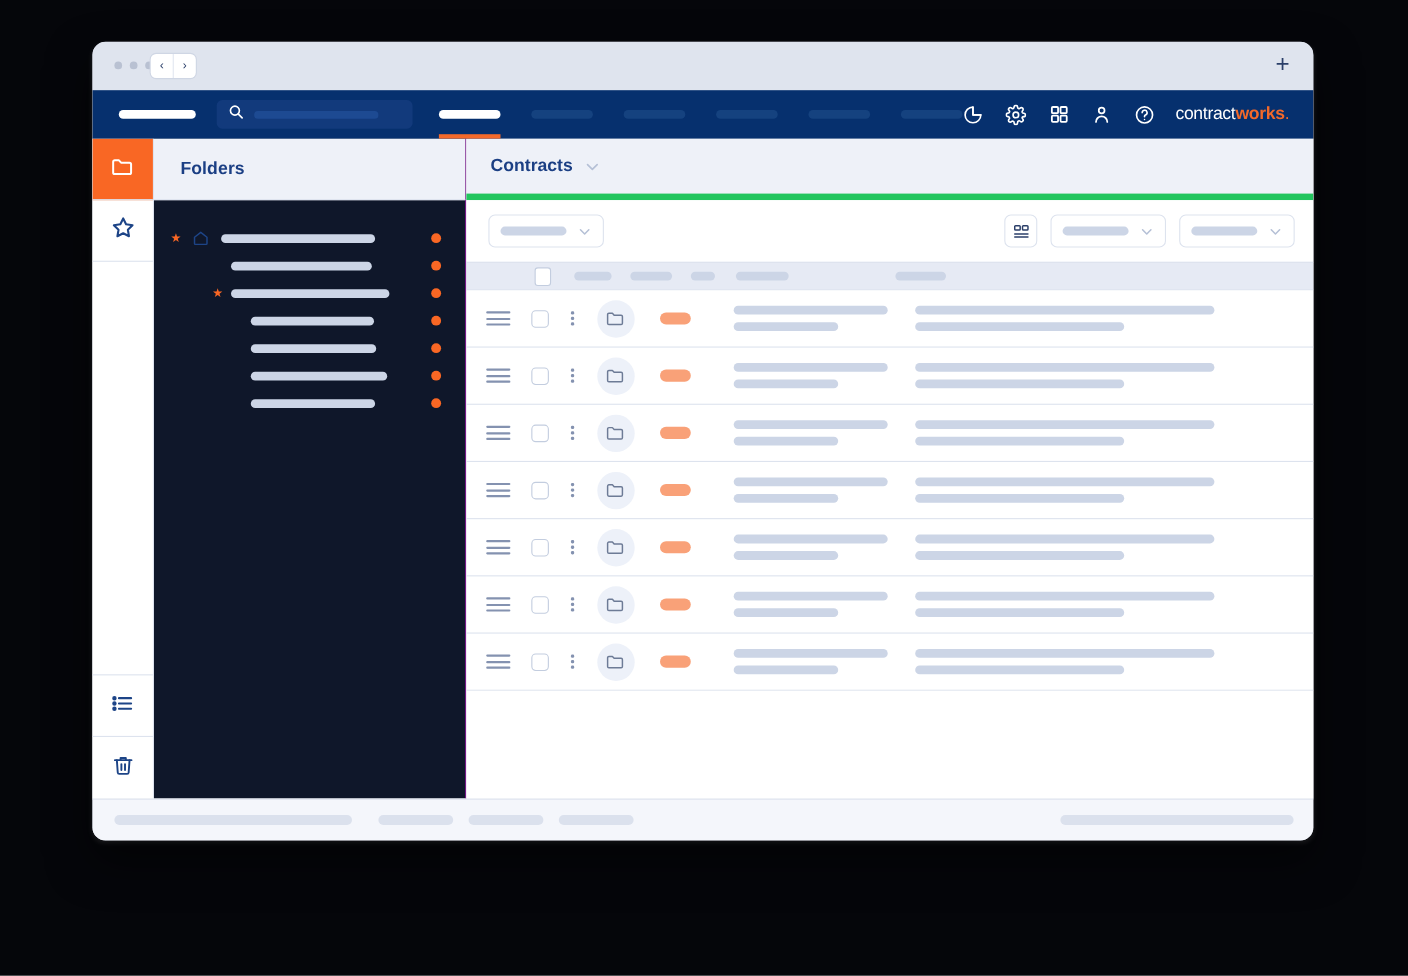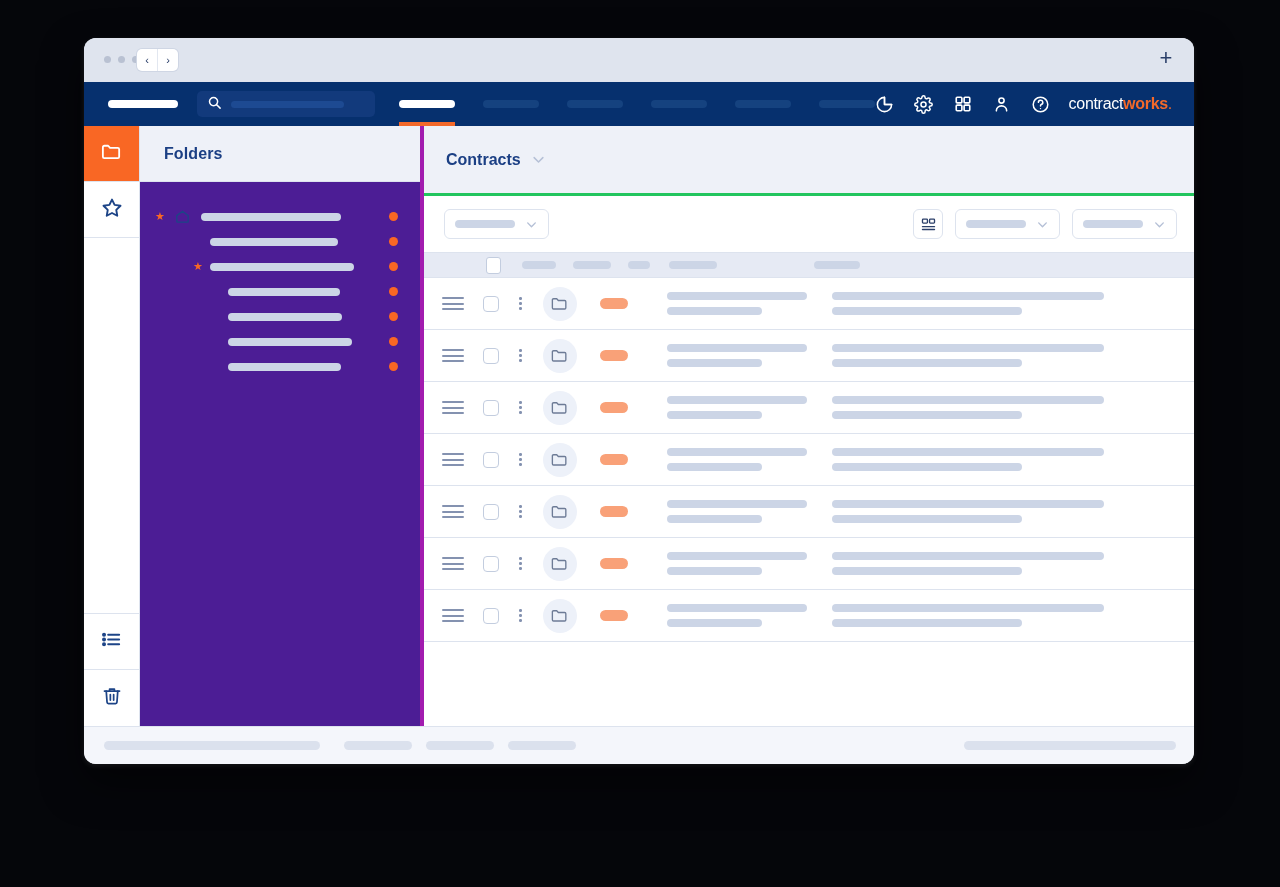--- a/index.html
+++ b/index.html
@@ -178,24 +178,24 @@
     display: flex; align-items: center; justify-content: center;
     border-bottom: 1px solid #dde3ee;
     color: #1d4487;
   }
   .railbtn.active { background: #f96724; color: #ffffff; }
   .railspace { flex: 1; border-bottom: 1px solid #dde3ee; }
 
   
   .folders {
     flex: 0 0 284px;
-    border-right: 4px solid #a21caf;
+    border-right: 1px solid #a21caf;
     display: flex;
     flex-direction: column;
-    background: #4c1d95;
+    background: #0f172a;
   }
   .folders-head {
     height: 56px;
     display: flex; align-items: center;
     padding-left: 24px;
     border-bottom: 1px solid #dde3ee;
     background: #eef1f8;
   }
   .folders-head h2 {
     font-size: 16px;
@@ -221,23 +221,23 @@
 
   
   .main {
     flex: 1;
     display: flex;
     flex-direction: column;
     min-width: 0;
     background: #ffffff;
   }
   .main-head {
-    height: 70px;
+    height: 56px;
     background: #eef1f8;
-    border-bottom: 3px solid #22c55e;
+    border-bottom: 6px solid #22c55e;
     display: flex; align-items: center;
     padding-left: 22px;
     gap: 10px;
   }
   .main-head h2 {
     font-size: 16px; color: #1b3f84; font-weight: bold;
   }
   .chev { color: #b5c0d6; display: flex; align-items: center; }
 
   .toolbar {

